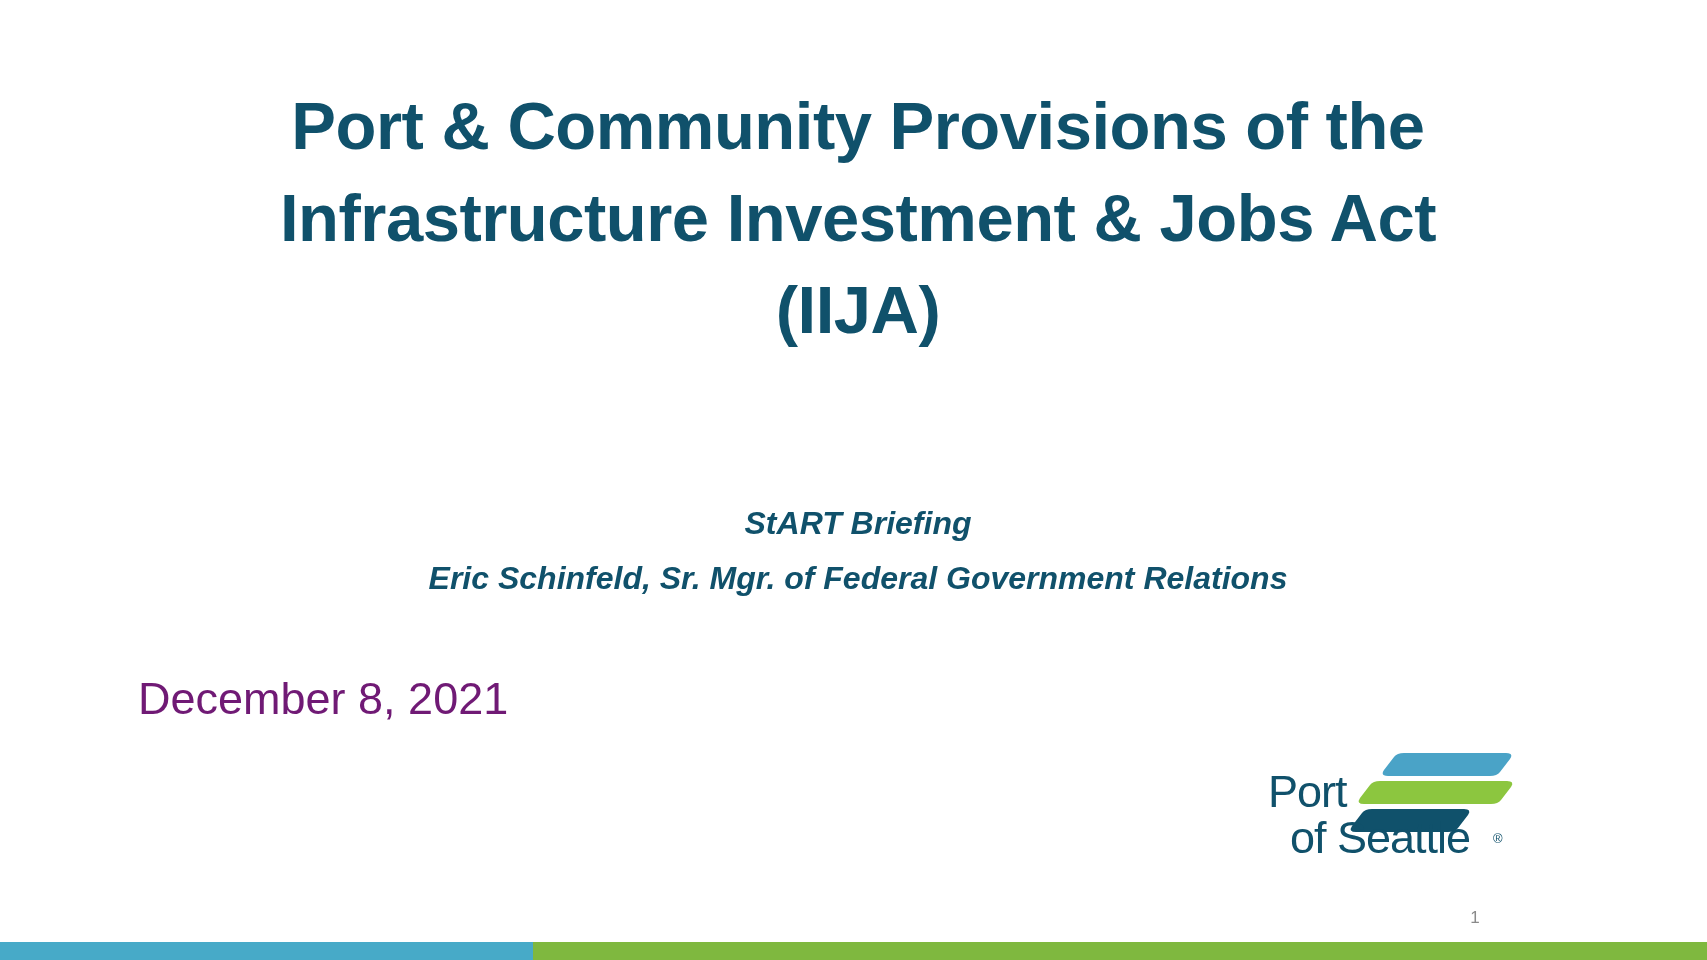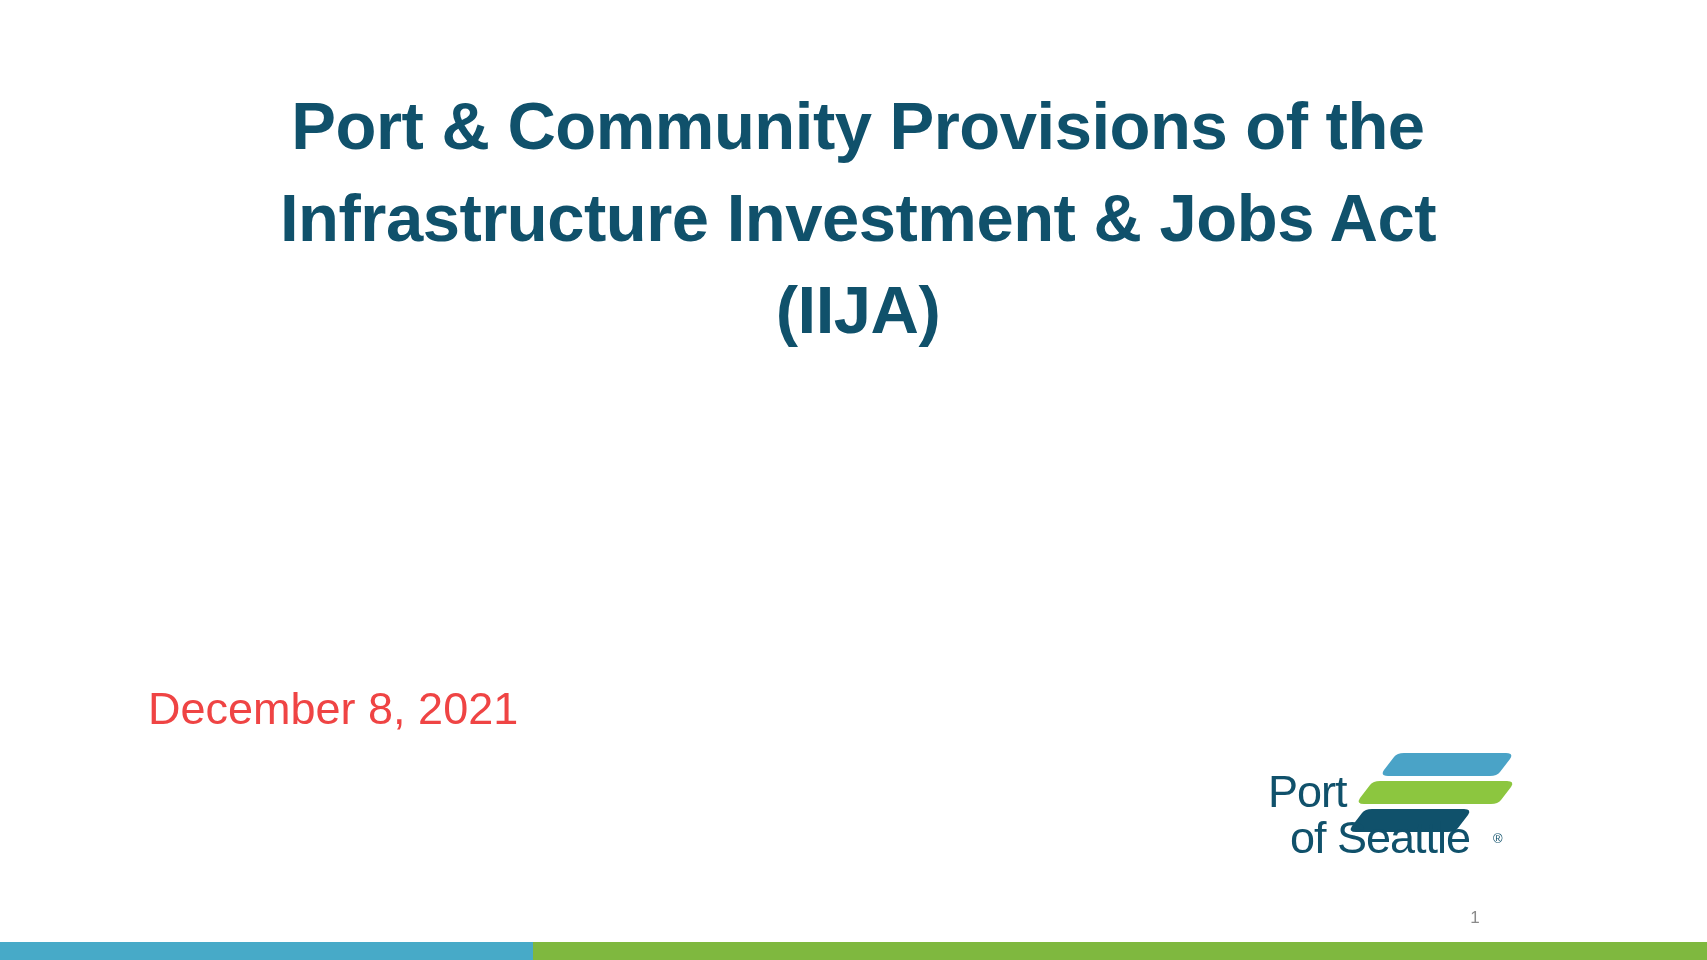--- a/index.html
+++ b/index.html
@@ -60,22 +60,22 @@
 
   
   .date-line {
     position: absolute;
     left: 138px;
     top: 672px;
     font-family: "Liberation Sans", sans-serif;
     font-weight: normal;
     font-size: 45px;
     line-height: 1.2;
-    color: #ef4444;
-    margin: 10px;
+    color: #701a75;
+    margin: 0;
     letter-spacing: 0px;
   }
 
   
   .logo {
     position: absolute;
     left: 1252px;
     top: 745px;
     width: 268px;
     height: 120px;
@@ -122,20 +122,24 @@
 <body>
 
 <div class="slide">
 
   <div class="title-block">
     <h1 class="slide-title">Port &amp; Community Provisions of the
 Infrastructure Investment &amp; Jobs Act
 (IIJA)</h1>
   </div>
 
+  <div class="subtitle-block">
+    <p class="subtitle-line">StART Briefing</p>
+    <p class="subtitle-line">Eric Schinfeld, Sr. Mgr. of Federal Government Relations</p>
+  </div>
 
   <p class="date-line">December 8, 2021</p>
 
   <div class="logo">
     <svg viewBox="0 0 268 120" xmlns="http://www.w3.org/2000/svg">
 
       <g>
         <path d="M 152 8 L 254 8 Q 262 8 258 14 L 248 27 Q 245 31 238 31 L 136 31 Q 128 31 132 25 L 142 12 Q 145 8 152 8 Z" fill="#4aa3c7"></path>
         <path d="M 128 36 L 255 36 Q 263 36 259 42 L 249 55 Q 246 59 239 59 L 112 59 Q 104 59 108 53 L 118 40 Q 121 36 128 36 Z" fill="#8cc63f"></path>
         <path d="M 120 64 L 212 64 Q 220 64 216 70 L 206 83 Q 203 87 196 87 L 104 87 Q 96 87 100 81 L 110 68 Q 113 64 120 64 Z" fill="#10516b"></path>

